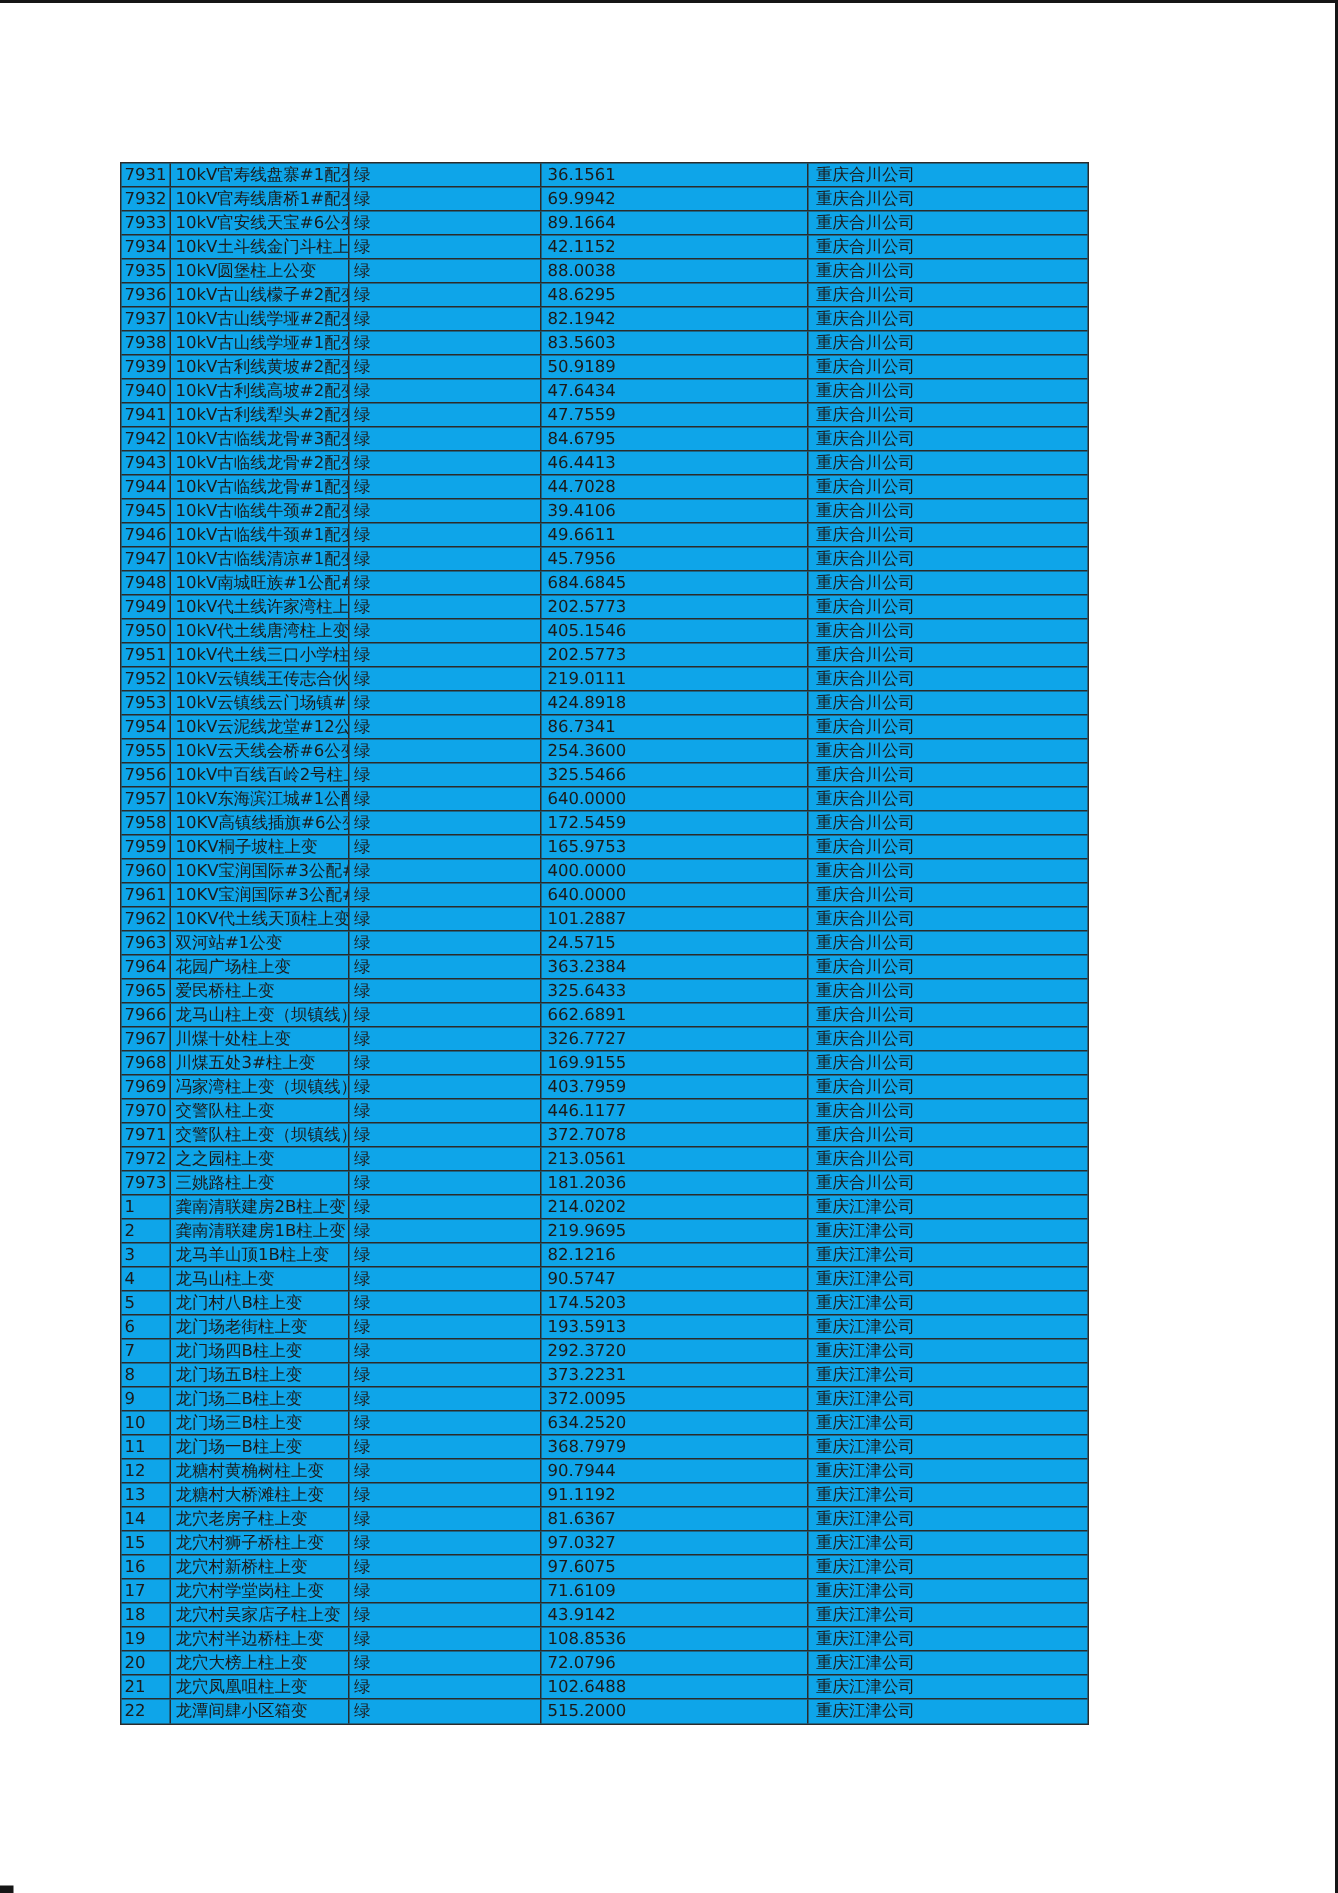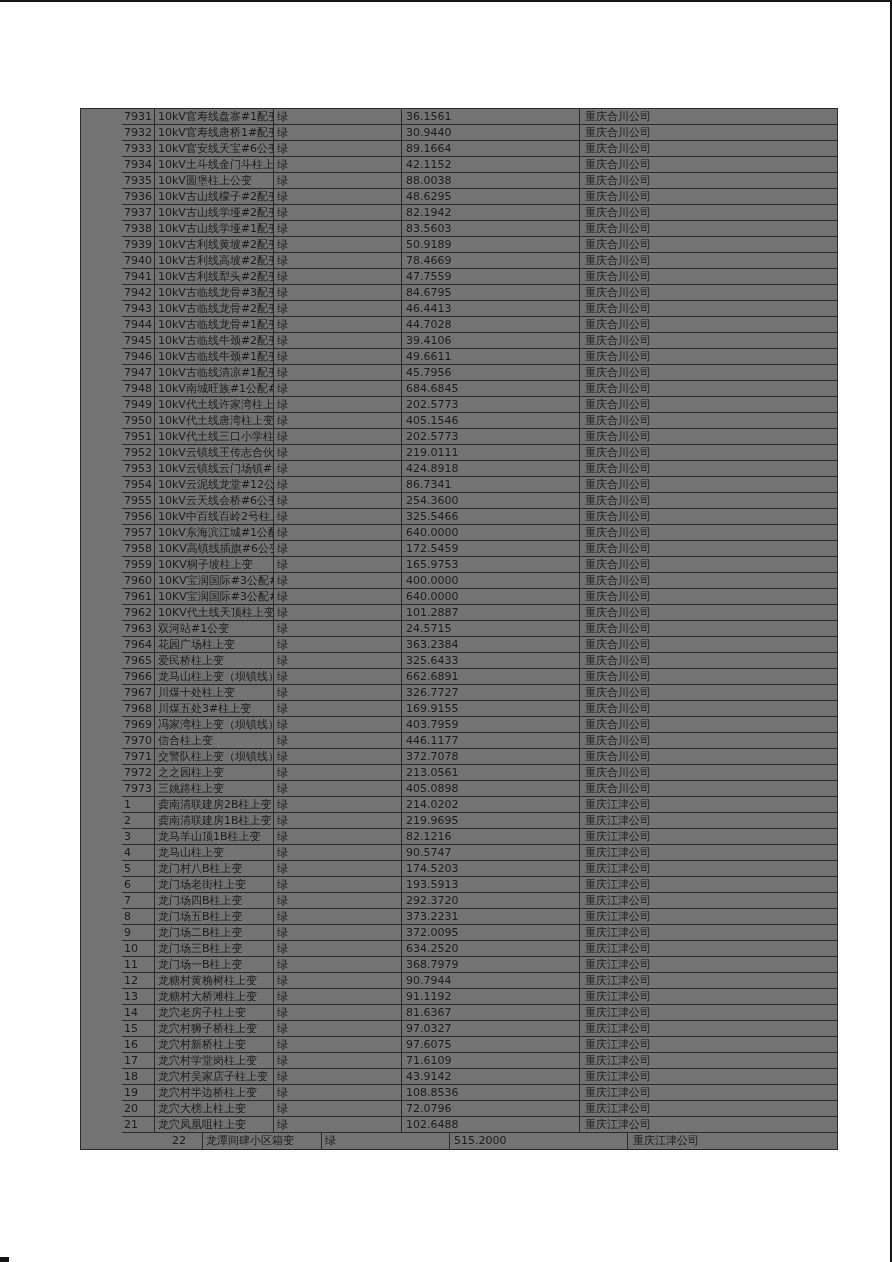--- a/index.html
+++ b/index.html
@@ -25,33 +25,32 @@
   }
   .edge-bottom-left {
     position: absolute; left: 0; bottom: 0;
     width: 9px; height: 5px; background: #161616;
   }
   
   .grid {
     position: absolute;
     left: 80px;
     top: 108px;
-    width: 758px;
+    width: 646px;
     border: 1px solid #2b2b2b;
     box-sizing: border-box;
-    background: #737373;
-    padding-left: 41px;
+    background: #0ea5e9;
   }
   .row {
     display: flex;
     height: 16px;
     box-sizing: border-box;
     border-bottom: 1px solid #2b2b2b;
   }
-  .row:last-child { border-bottom: none; margin-left: 48px; }
+  .row:last-child { border-bottom: none; }
   .cell {
     box-sizing: border-box;
     border-right: 1px solid #2b2b2b;
     font-size: 11px;
     line-height: 15px;
     color: #1b1b1b;
     white-space: nowrap;
     overflow: hidden;
     flex: 0 0 auto;
   }
@@ -74,21 +73,21 @@
       <div class="cell c0">7931</div>
       <div class="cell c1">10kV官寿线盘寨#1配变</div>
       <div class="cell c2">绿</div>
       <div class="cell c3">36.1561</div>
       <div class="cell c4">重庆合川公司</div>
     </div>
     <div class="row">
       <div class="cell c0">7932</div>
       <div class="cell c1">10kV官寿线唐桥1#配变(</div>
       <div class="cell c2">绿</div>
-      <div class="cell c3">30.9440</div>
+      <div class="cell c3">69.9942</div>
       <div class="cell c4">重庆合川公司</div>
     </div>
     <div class="row">
       <div class="cell c0">7933</div>
       <div class="cell c1">10kV官安线天宝#6公变</div>
       <div class="cell c2">绿</div>
       <div class="cell c3">89.1664</div>
       <div class="cell c4">重庆合川公司</div>
     </div>
     <div class="row">
@@ -130,21 +129,21 @@
       <div class="cell c0">7939</div>
       <div class="cell c1">10kV古利线黄坡#2配变</div>
       <div class="cell c2">绿</div>
       <div class="cell c3">50.9189</div>
       <div class="cell c4">重庆合川公司</div>
     </div>
     <div class="row">
       <div class="cell c0">7940</div>
       <div class="cell c1">10kV古利线高坡#2配变</div>
       <div class="cell c2">绿</div>
-      <div class="cell c3">78.4669</div>
+      <div class="cell c3">47.6434</div>
       <div class="cell c4">重庆合川公司</div>
     </div>
     <div class="row">
       <div class="cell c0">7941</div>
       <div class="cell c1">10kV古利线犁头#2配变</div>
       <div class="cell c2">绿</div>
       <div class="cell c3">47.7559</div>
       <div class="cell c4">重庆合川公司</div>
     </div>
     <div class="row">
@@ -338,21 +337,21 @@
     </div>
     <div class="row">
       <div class="cell c0">7969</div>
       <div class="cell c1">冯家湾柱上变（坝镇线）</div>
       <div class="cell c2">绿</div>
       <div class="cell c3">403.7959</div>
       <div class="cell c4">重庆合川公司</div>
     </div>
     <div class="row">
       <div class="cell c0">7970</div>
-      <div class="cell c1">信合柱上变</div>
+      <div class="cell c1">交警队柱上变</div>
       <div class="cell c2">绿</div>
       <div class="cell c3">446.1177</div>
       <div class="cell c4">重庆合川公司</div>
     </div>
     <div class="row">
       <div class="cell c0">7971</div>
       <div class="cell c1">交警队柱上变（坝镇线）</div>
       <div class="cell c2">绿</div>
       <div class="cell c3">372.7078</div>
       <div class="cell c4">重庆合川公司</div>
@@ -361,21 +360,21 @@
       <div class="cell c0">7972</div>
       <div class="cell c1">之之园柱上变</div>
       <div class="cell c2">绿</div>
       <div class="cell c3">213.0561</div>
       <div class="cell c4">重庆合川公司</div>
     </div>
     <div class="row">
       <div class="cell c0">7973</div>
       <div class="cell c1">三姚路柱上变</div>
       <div class="cell c2">绿</div>
-      <div class="cell c3">405.0898</div>
+      <div class="cell c3">181.2036</div>
       <div class="cell c4">重庆合川公司</div>
     </div>
     <div class="row">
       <div class="cell c0">1</div>
       <div class="cell c1">龚南清联建房2B柱上变</div>
       <div class="cell c2">绿</div>
       <div class="cell c3">214.0202</div>
       <div class="cell c4">重庆江津公司</div>
     </div>
     <div class="row">

